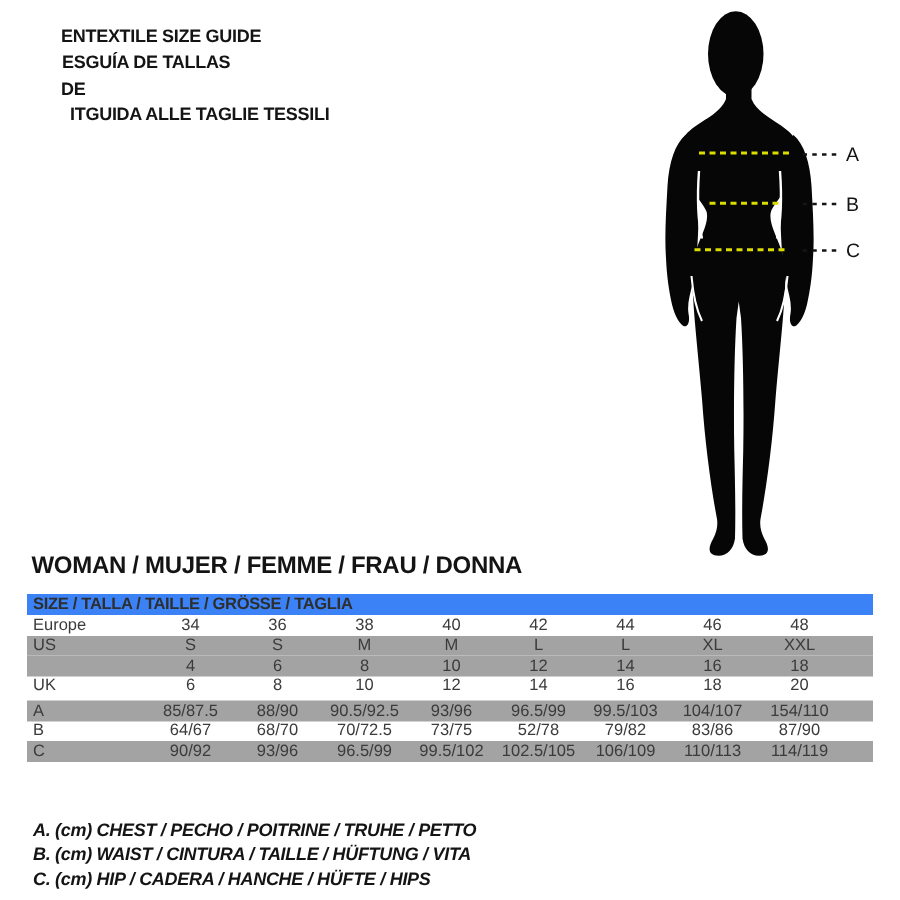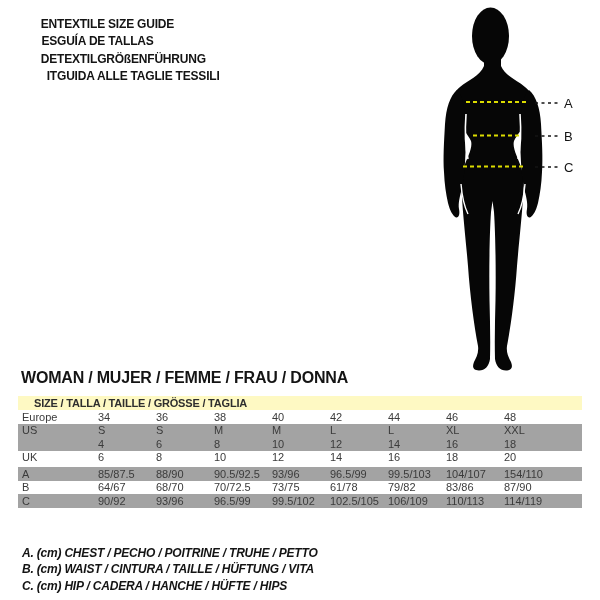--- a/index.html
+++ b/index.html
@@ -16,49 +16,48 @@
   .lang-code { width:35px;text-align:right; }
   
   .figure-svg { position:absolute; left:400px; top:0; width:200px; height:380px; }
   .figure-svg text { font-family:"Liberation Sans", sans-serif; font-size:13px; fill:#141414; }
   
   .section-title { position:absolute; left:21px; top:369px;
                    font-size:16px; font-weight:bold; color:#141414; letter-spacing:-0.2px; }
   
   .size-table { position:absolute; left:18px; top:396px; width:564px;
                 font-size:11px; color:#3b3b3b; }
-  .t-header { height:14px; background:#fef9c3; display:flex; align-items:center;
-              padding-left:16px; box-sizing:border-box;
+  .t-header { height:14px; background:#3b82f6; display:flex; align-items:center;
+              padding-left:4px; box-sizing:border-box;
               font-weight:bold; color:#2e2e2e; letter-spacing:-0.2px; }
   .t-row { display:grid; grid-template-columns:80px repeat(8,58px);
            height:13.5px; align-items:center; }
   .t-row.shaded { background:#a3a3a3; }
   .t-row.gap-top { margin-top:3px; }
   .t-row .lbl { padding-left:4px; text-align:left; }
-  .t-row .val { }
+  .t-row .val { text-align:center; }
   
   .legend { position:absolute; left:22px; top:546px; }
   .legend-row { height:16.3px; font-size:12px; font-weight:bold; color:#141414;
                 letter-spacing:-0.2px;font-style:italic; }
 </style>
 </head>
 <body>
 
 <div class="lang-block">
   <div class="lang-row">
     <span class="lang-code">EN</span>
     <span class="lang-text">TEXTILE SIZE GUIDE</span>
   </div>
   <div class="lang-row">
     <span class="lang-code">ES</span>
     <span class="lang-text">GUÍA DE TALLAS</span>
   </div>
   <div class="lang-row">
     <span class="lang-code">DE</span>
-    <span class="lang-text">TEXTILGRÖßENFÜHRUNG</span>
   </div>
   <div class="lang-row">
     <span class="lang-code">IT</span>
     <span class="lang-text">GUIDA ALLE TAGLIE TESSILI</span>
   </div>
 </div>
 
 <svg class="figure-svg" viewBox="0 0 200 380">
 
   <ellipse cx="90.5" cy="36" rx="18.5" ry="28.5" fill="#060606"></ellipse>
@@ -202,21 +201,21 @@
     <span class="val">104/107</span>
     <span class="val">154/110</span>
   </div>
 
   <div class="t-row">
     <span class="lbl">B</span>
     <span class="val">64/67</span>
     <span class="val">68/70</span>
     <span class="val">70/72.5</span>
     <span class="val">73/75</span>
-    <span class="val">61/78</span>
+    <span class="val">52/78</span>
     <span class="val">79/82</span>
     <span class="val">83/86</span>
     <span class="val">87/90</span>
   </div>
 
   <div class="t-row shaded">
     <span class="lbl">C</span>
     <span class="val">90/92</span>
     <span class="val">93/96</span>
     <span class="val">96.5/99</span>

